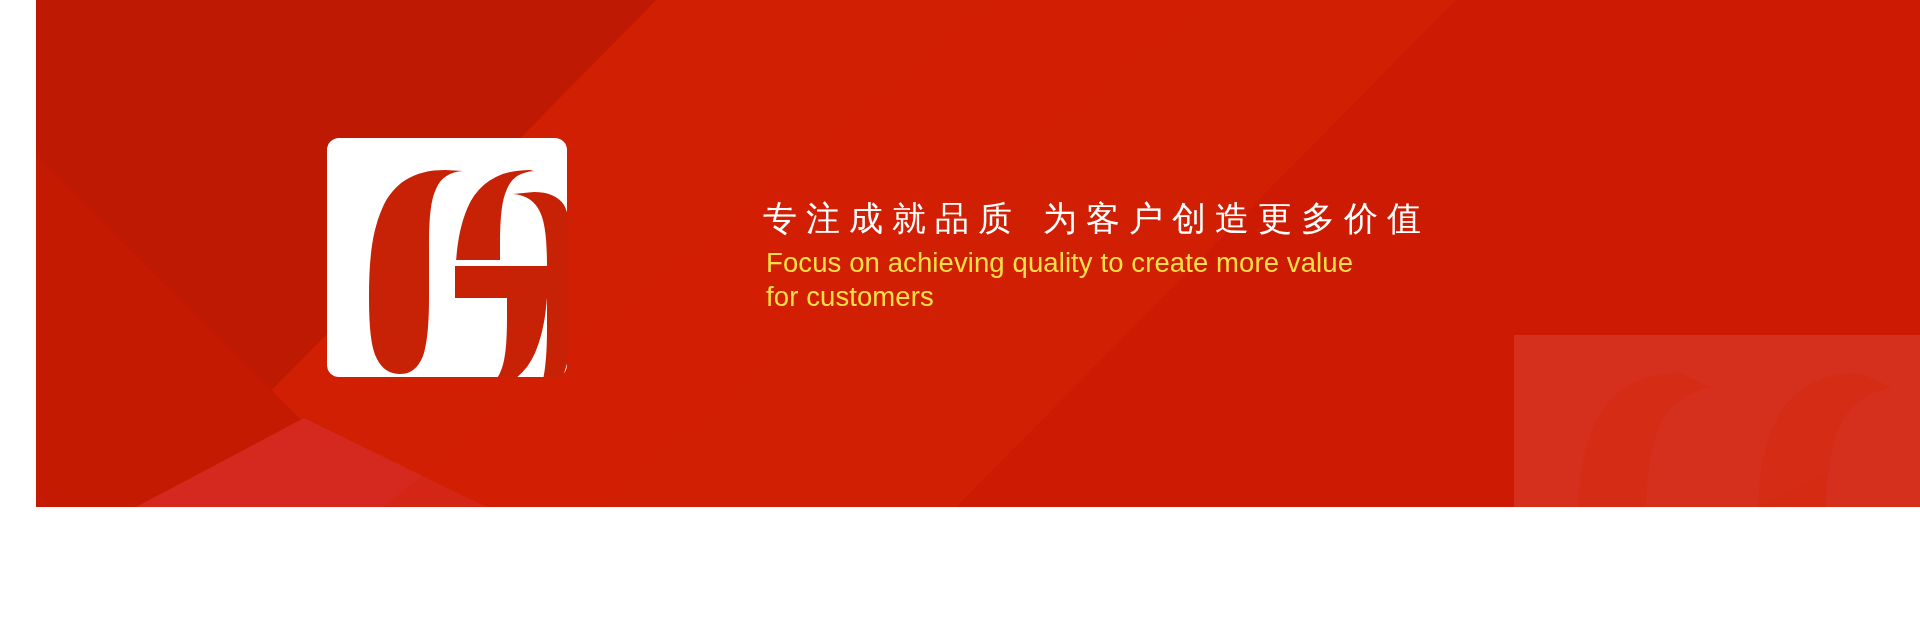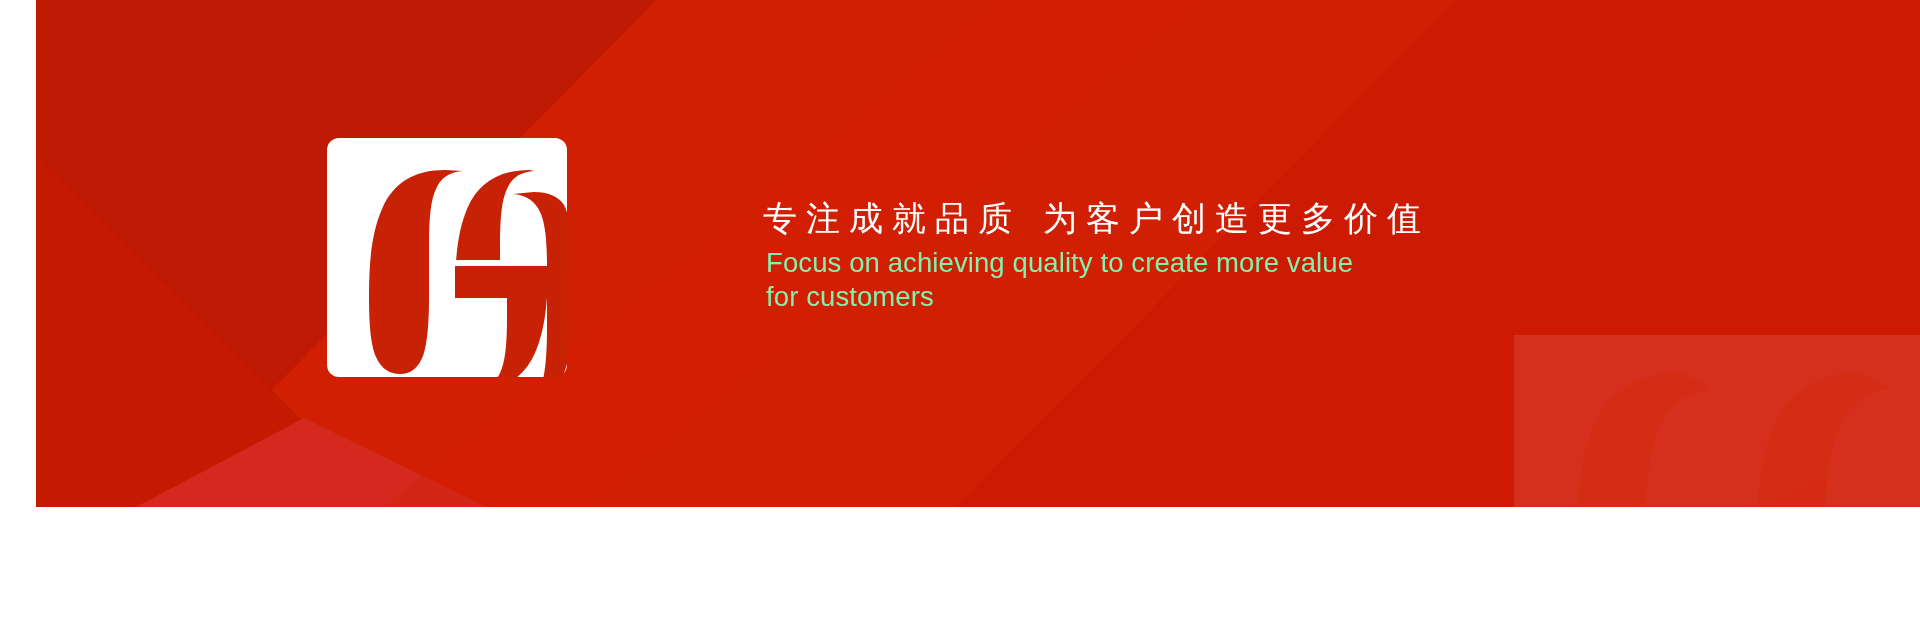--- a/index.html
+++ b/index.html
@@ -40,21 +40,21 @@
     font-size:34px;
     line-height:44px;
     letter-spacing:9px;
     font-weight:400;
     white-space:nowrap;
     margin:0;
     text-shadow:0 0 1px rgba(255,255,255,.18);
   }
   .headline-cn .gap{display:inline-block;width:22px;}
   .subline-en{
-    color:#86efac;
+    color:#fde047;
     font-size:27.5px;
     line-height:34px;
     font-weight:400;
     letter-spacing:.1px;
     margin:6px 0 0 3px;
     max-width:625px;
   }
 </style>
 </head>
 <body>

